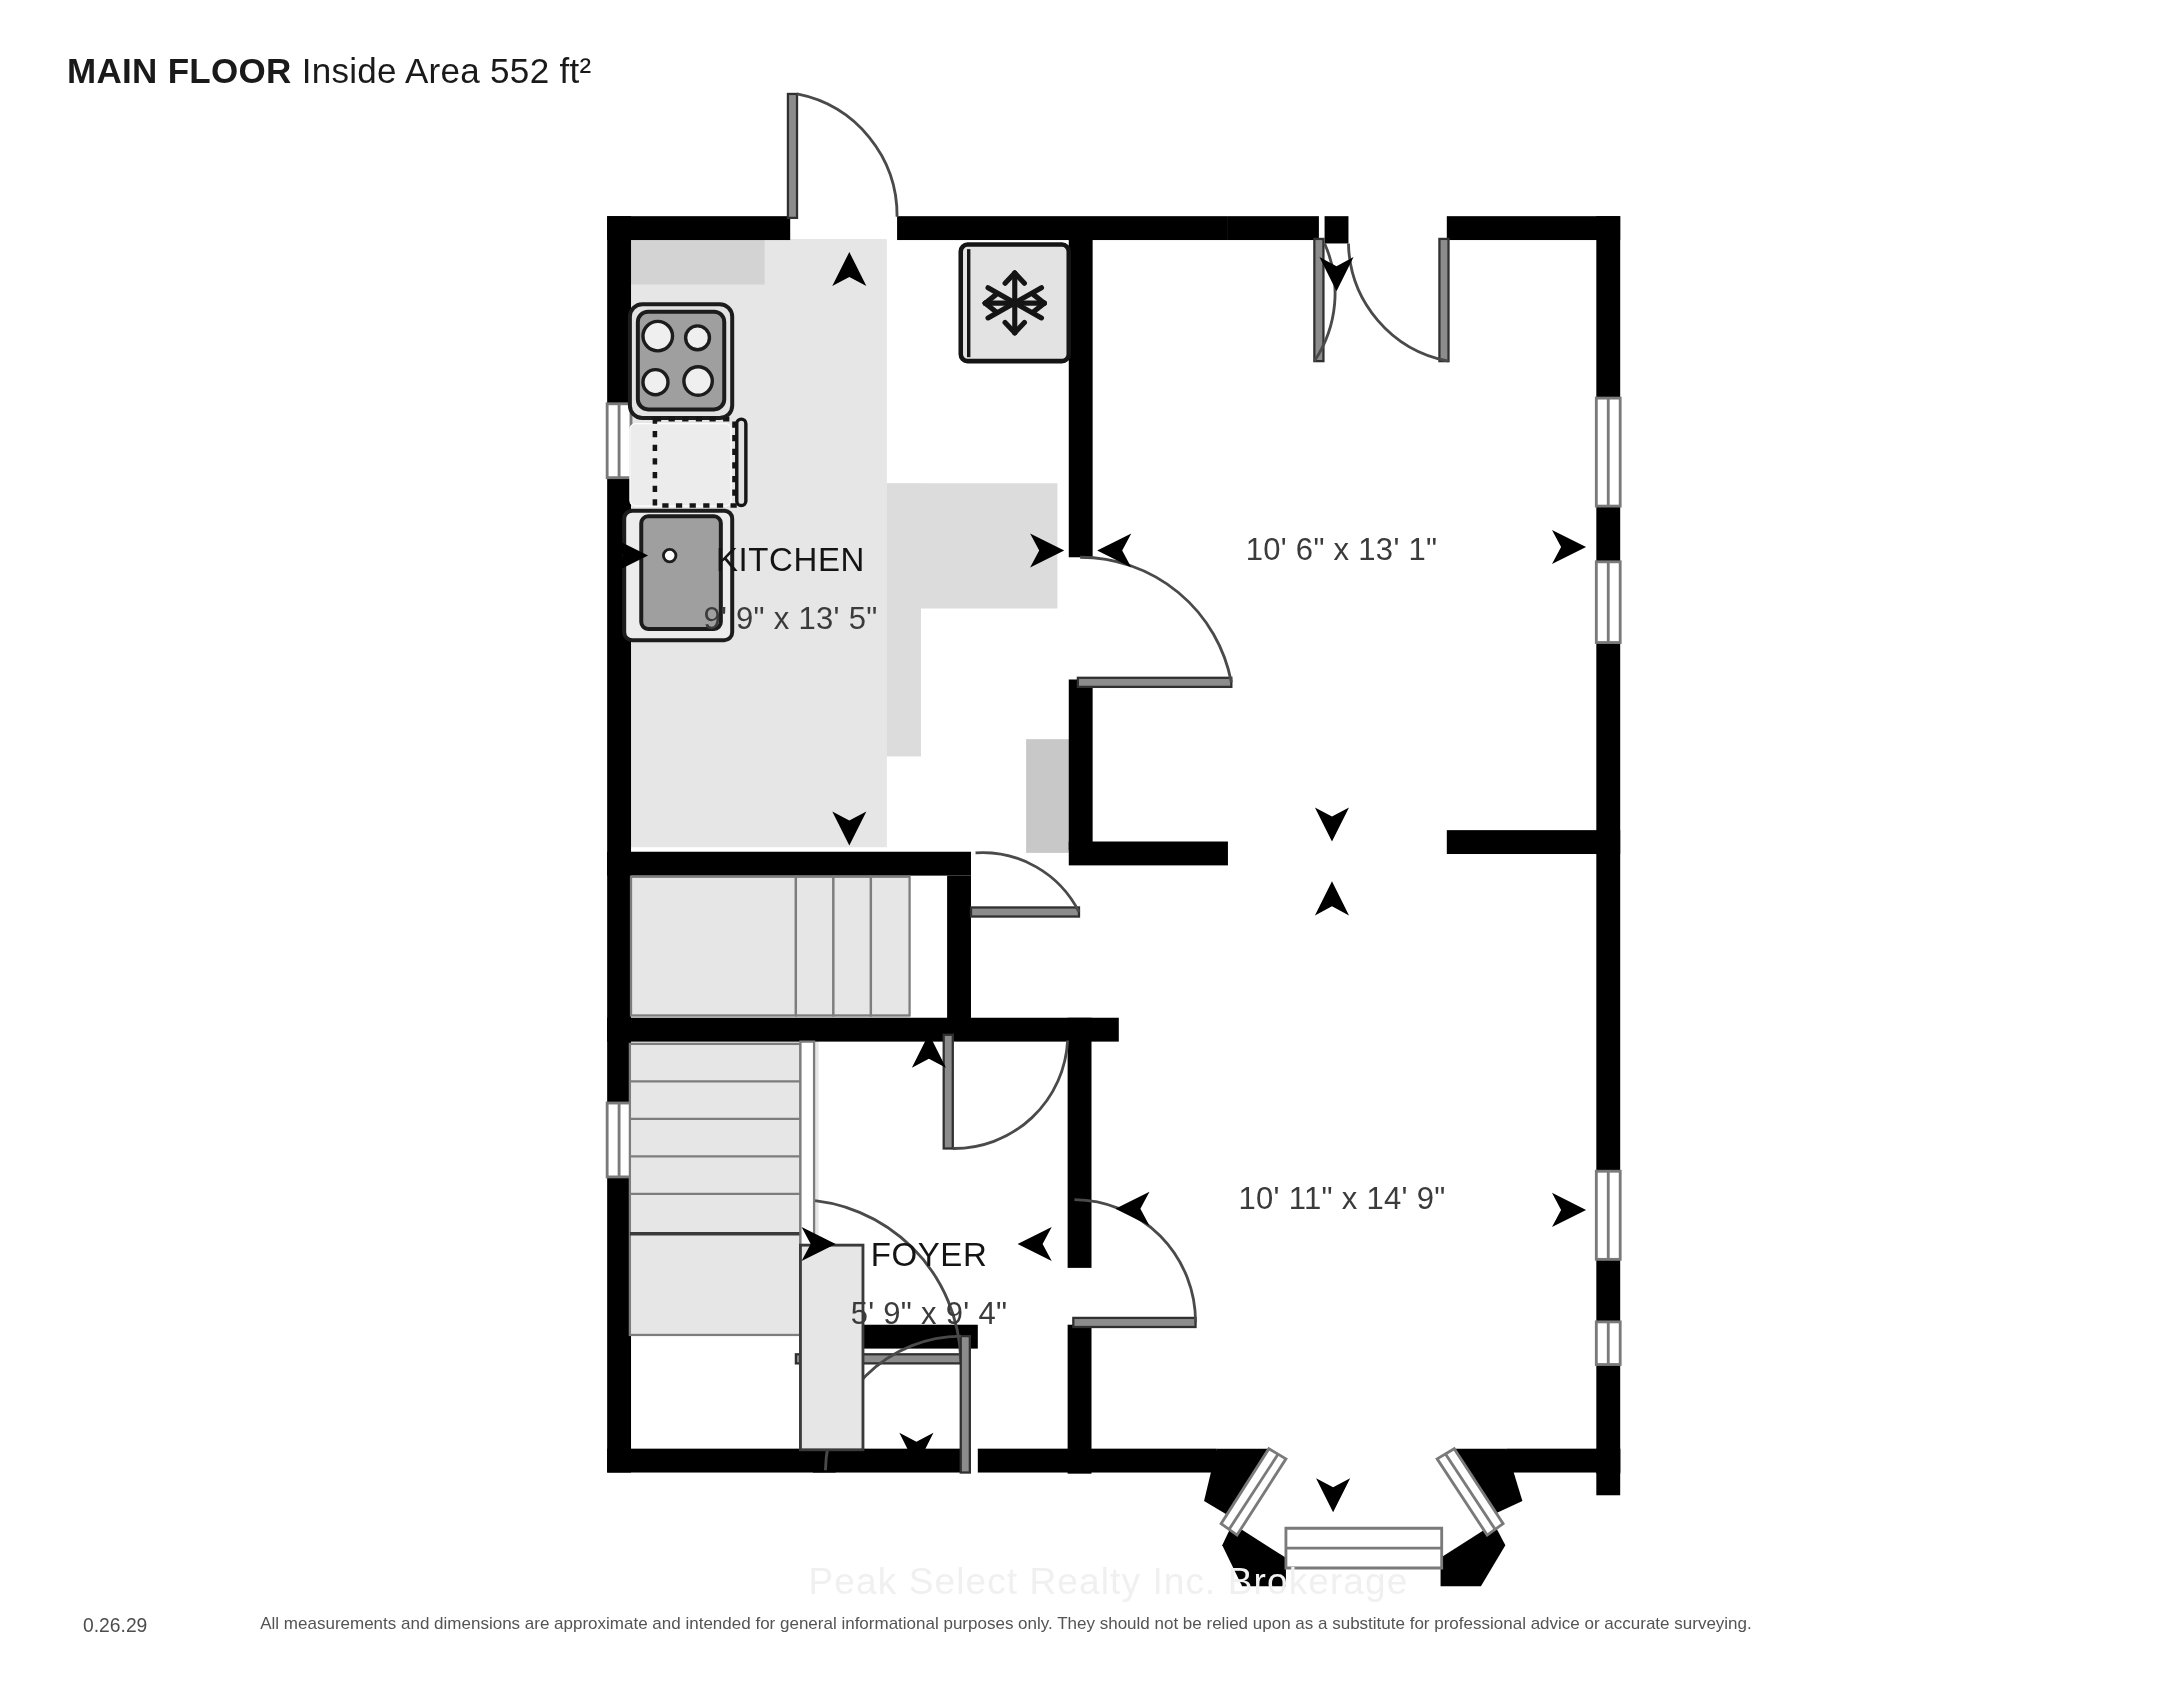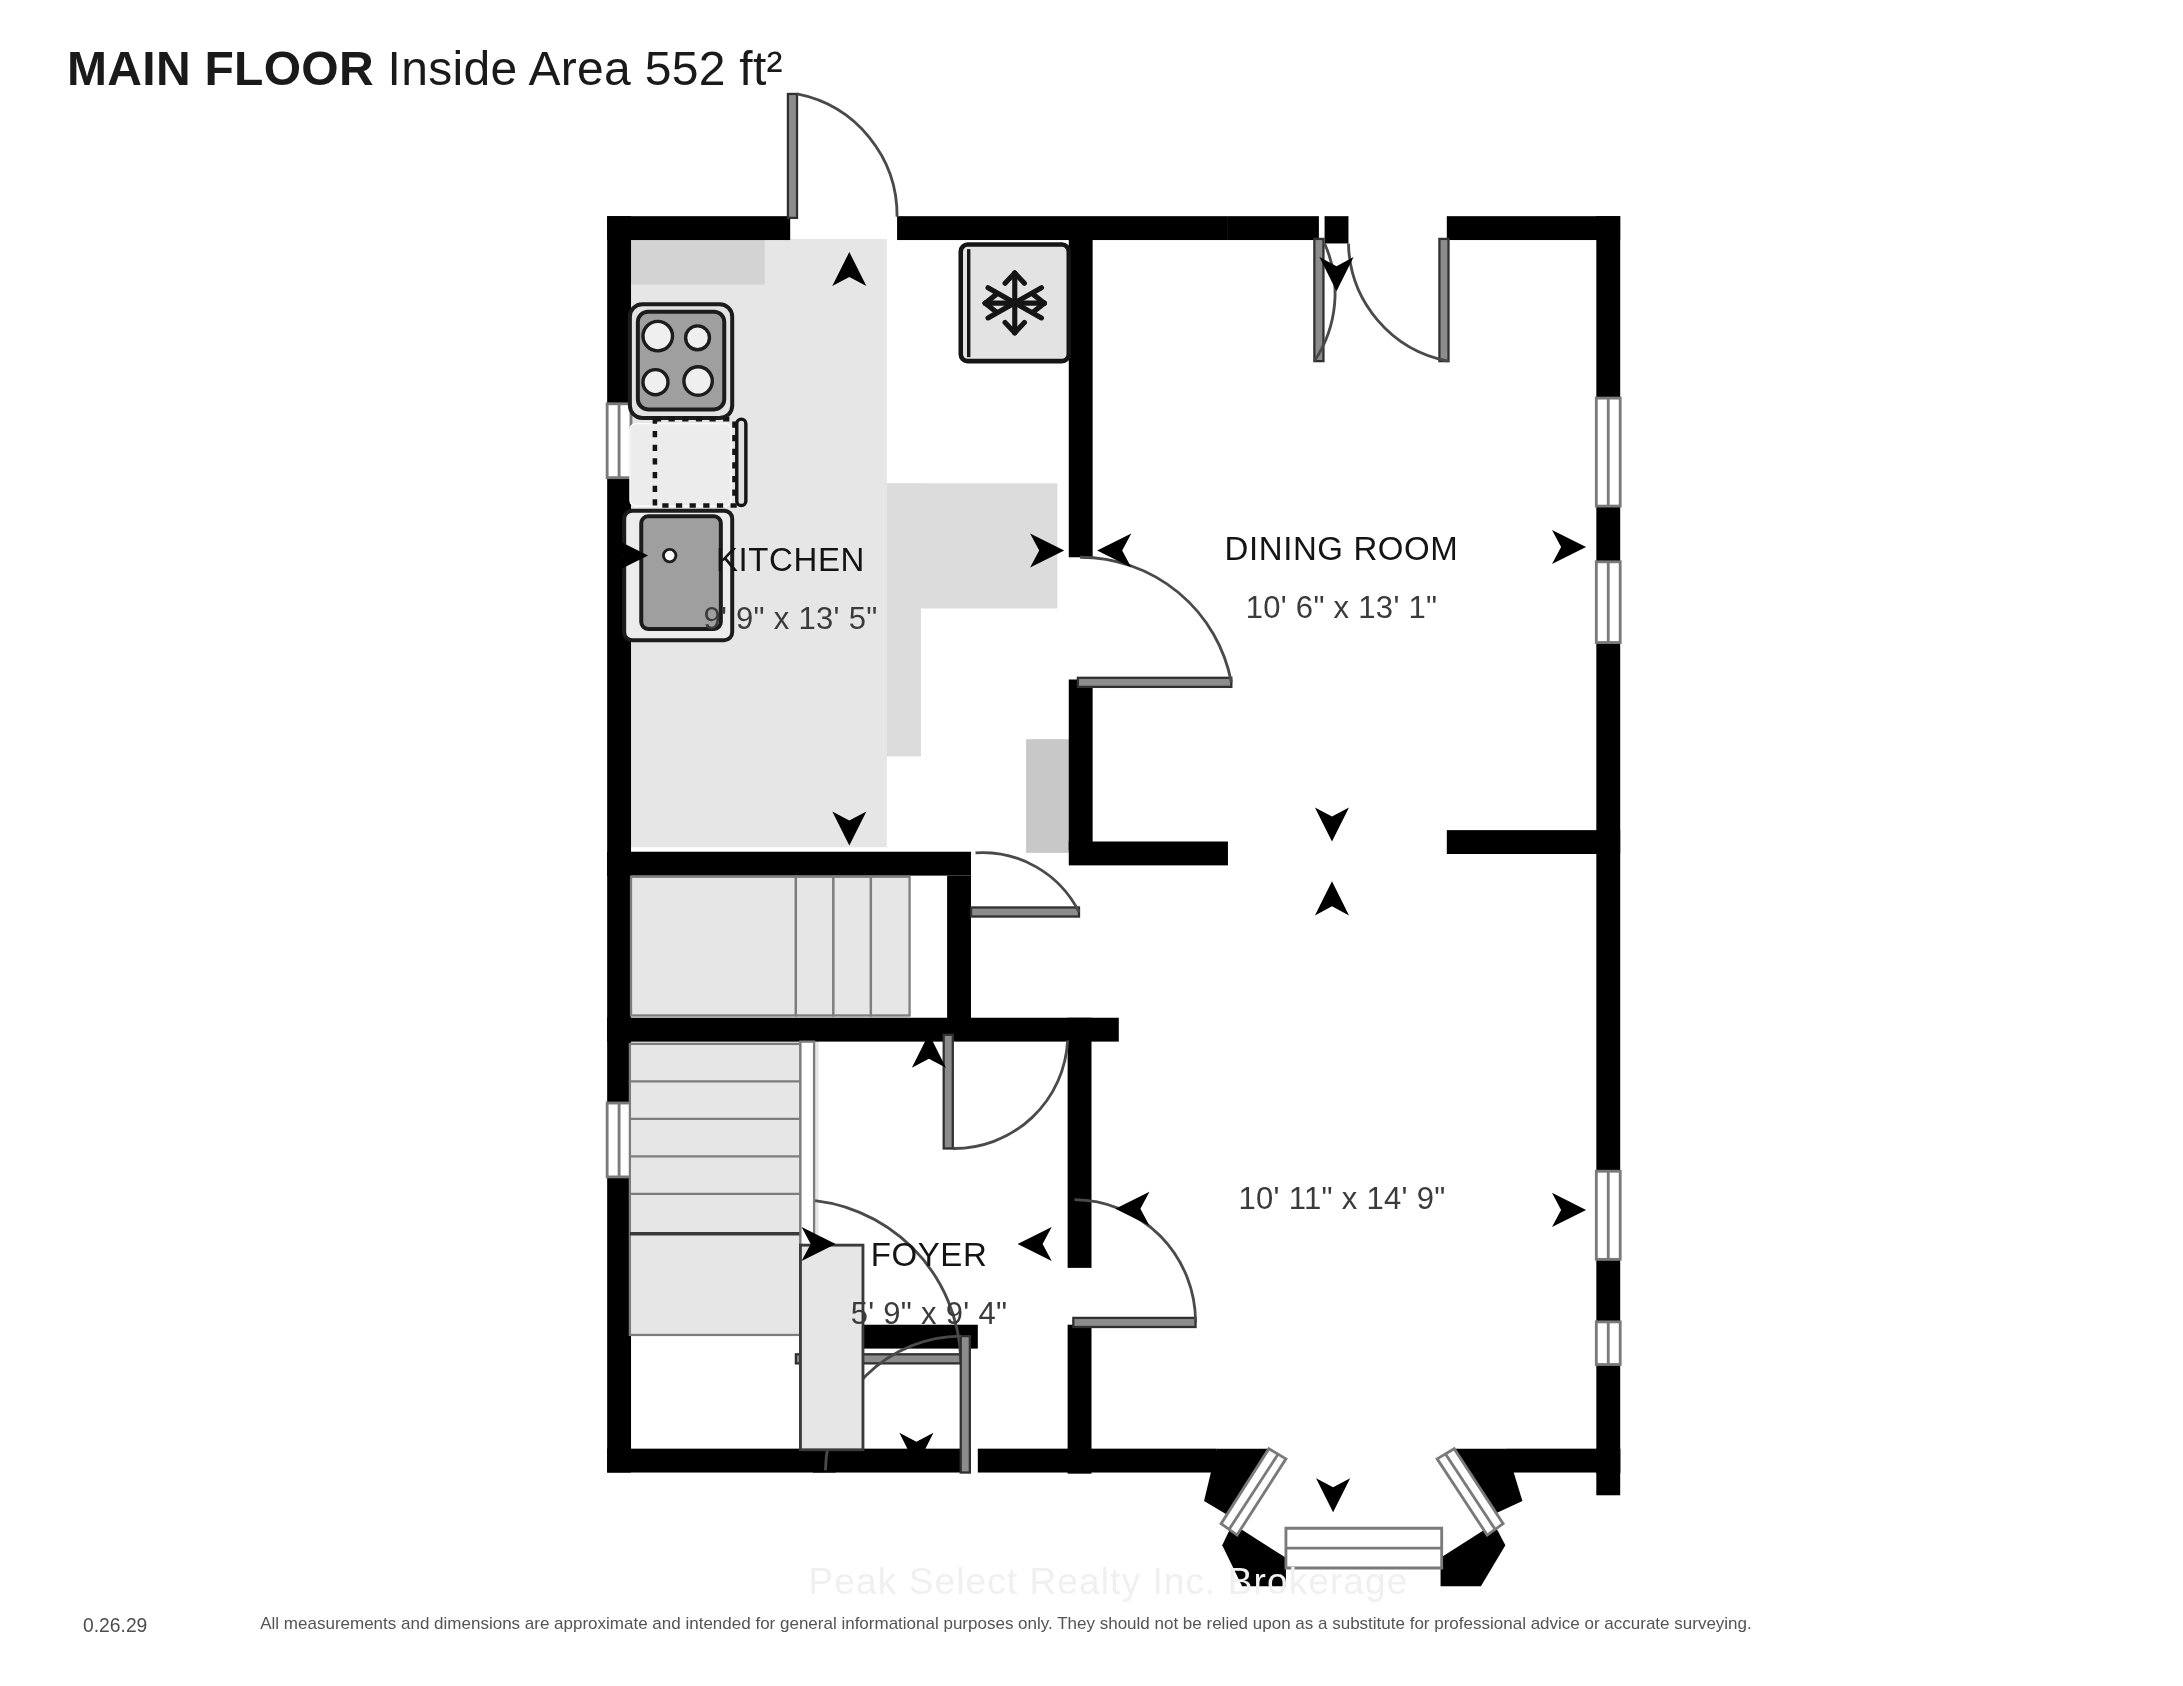--- a/index.html
+++ b/index.html
@@ -13,22 +13,22 @@
     height: 1687px;
     position: relative;
     font-family: "Liberation Sans", sans-serif;
     overflow: hidden;
   }
 
   
   #plan-title {
     position: absolute;
     left: 67px;
-    top: 41px;
-    font-size: 48px;
+    top: 51px;
+    font-size: 35px;
     color: #1a1a1a;
     white-space: pre;
     letter-spacing: 0.3px;
   }
   #plan-title .tl-bold { font-weight: 700; }
   #plan-title .tl-norm { font-weight: 400; }
 
   
   #floorplan-stage {
     position: absolute;
@@ -322,21 +322,20 @@
       <path d="M2345,2660 L2375,2600 L2345,2616 L2315,2600 Z"></path>
     </g>
   </svg>
 
   <div class="room-label" id="label-kitchen">
     <span class="room-name">KITCHEN</span>
     <span class="room-dims">9' 9" x 13' 5"</span>
   </div>
 
   <div class="room-label" id="label-dining-room">
-    <span class="room-name">DINING ROOM</span>
     <span class="room-dims">10' 6" x 13' 1"</span>
   </div>
 
   <div class="room-label" id="label-living-room">
     <span class="room-dims">10' 11" x 14' 9"</span>
   </div>
 
   <div class="room-label" id="label-foyer">
     <span class="room-name">FOYER</span>
     <span class="room-dims">5' 9" x 9' 4"</span>

